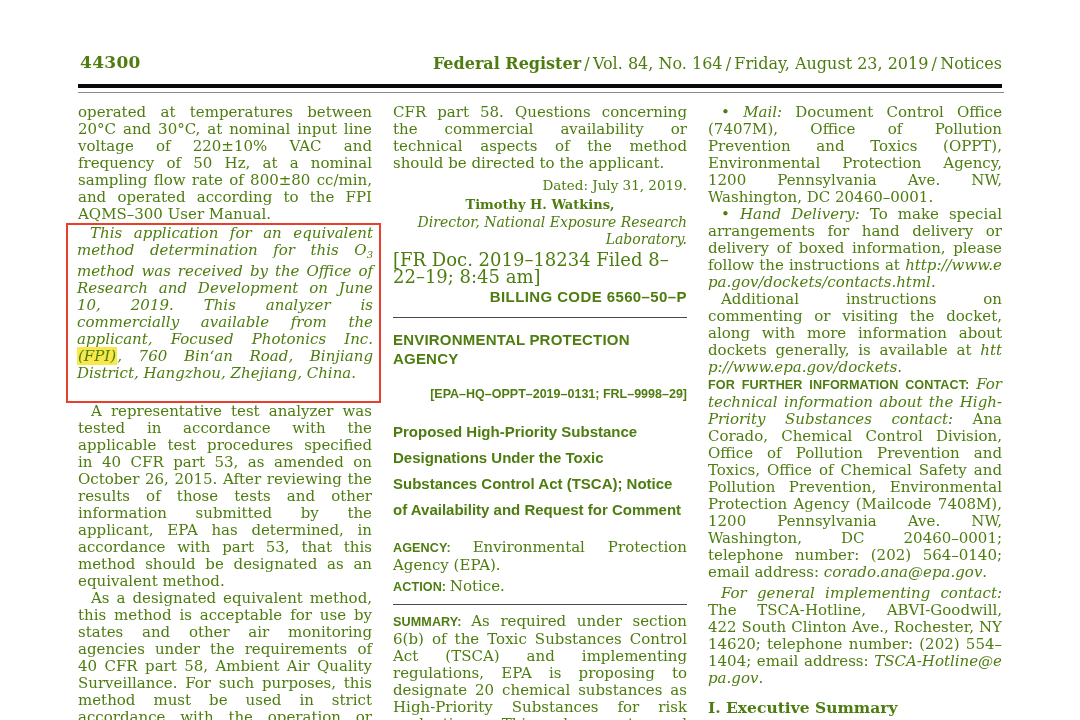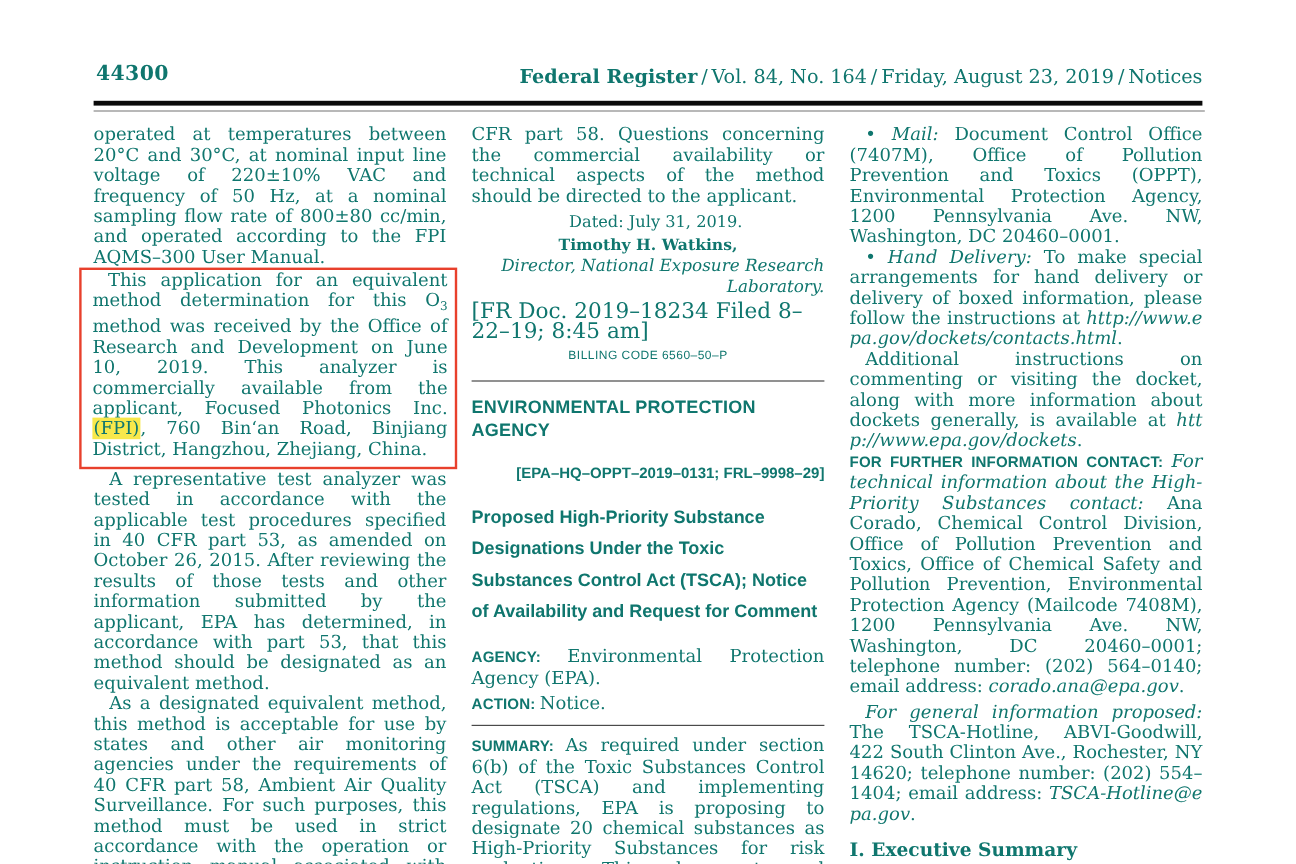--- a/index.html
+++ b/index.html
@@ -1,37 +1,37 @@
 <!DOCTYPE html>
 <html><head>
 <meta charset="utf-8">
 <style>
   html,body{margin:0;padding:0;background:#ffffff;}
   .page{position:relative;width:1080px;height:720px;background:#fff;overflow:hidden;
-        font-family:"DejaVu Serif", serif;color:#0f766e;}
+        font-family:"DejaVu Serif", serif;color:#4d7c0f;}
   
   .header{position:absolute;top:0;left:78px;width:924px;height:84px;}
   .pagenum{position:absolute;left:2px;top:52px;font-weight:bold;font-size:17px;letter-spacing:0.3px;}
   .headtitle{position:absolute;left:0;right:0;top:54px;text-align:right;font-size:16px;white-space:nowrap;}
   .headtitle .jn{font-weight:bold;}
   .rule-thick{position:absolute;top:84px;left:78px;width:924px;height:4px;background:#0a0a0a;}
   .rule-thin{position:absolute;top:92px;left:78px;width:926px;height:1px;background:#8a8a8a;}
   
   .cols{position:absolute;top:104px;left:78px;width:924px;display:flex;gap:21px;}
   .col{width:294px;flex:0 0 294px;}
   
   .blk{font-size:15px;line-height:17px;text-align:justify;}
   .body-indent,.bullet,.dated{text-indent:13px;}
-  .boxed{border:2.5px solid var(--box,#e8402c);margin:0 -9px 0 -12px;padding:0 6px 6px 9px;}
-  .dated{font-size:13.5px;margin:5px 0 2px;text-align:center;}
+  .boxed{border:2.5px solid var(--box,#e8402c);margin:0 -9px 0 -12px;padding:0 6px 19px 9px;font-style:italic;}
+  .dated{font-size:13.5px;margin:5px 0 2px;text-align:right;}
   .sig-name{font-weight:bold;font-size:13px;margin:1px 0 0;text-align:center;}
   .sig-title{font-style:italic;font-size:14px;line-height:16.5px;margin:1px 0 4px;text-align:right;}
   .frdoc{font-size:18px;margin:2px 0 3px;text-align:left;}
-  .billing{font-family:"Liberation Sans", sans-serif;font-weight:normal;font-size:10px;
-           letter-spacing:0.4px;margin:3px 0 0;text-align:center;}
+  .billing{font-family:"Liberation Sans", sans-serif;font-weight:bold;font-size:15px;
+           letter-spacing:0.4px;margin:3px 0 0;text-align:right;}
   .rule{border:0;border-top:1px solid #4a4a4a;margin:12px 0;height:0;}
   .rule.tight{margin:8px 0;}
   .agency-heading{font-family:"Liberation Sans", sans-serif;font-weight:bold;font-size:15px;
                   line-height:19px;letter-spacing:0.2px;margin:4px 0 18px;text-align:left;}
   .docket{font-family:"Liberation Sans", sans-serif;font-weight:bold;font-size:12.5px;
           margin:0 0 16px;text-align:right;}
   .subject{font-family:"Liberation Sans", sans-serif;font-weight:bold;font-size:15px;
            line-height:26px;margin:0 0 16px;text-align:left;}
   .label-para{margin:0 0 4px;}
   .section-heading{font-weight:bold;font-size:15.5px;margin:12px 0 0;text-align:left;}
@@ -76,17 +76,17 @@
         <div class="blk label-para"><span class="lbl">AGENCY: </span><span>Environmental Protection Agency (EPA).</span></div>
         <div class="blk label-para"><span class="lbl">ACTION: </span><span>Notice.</span></div>
         <div class="rule tight"></div>
         <div class="blk label-para"><span class="lbl">SUMMARY: </span><span>As required under section 6(b) of the Toxic Substances Control Act (TSCA) and implementing regulations, EPA is proposing to designate 20 chemical substances as High-Priority Substances for risk evaluation. This document and supporting docket materials identify the proposed</span></div>
       </div>
     <div class="col">
         <div class="blk bullet"><span>• </span><span class="it">Mail: </span><span>Document Control Office (7407M), Office of Pollution Prevention and Toxics (OPPT), Environmental Protection Agency, 1200 Pennsylvania Ave. NW, Washington, DC 20460–0001.</span></div>
         <div class="blk bullet"><span>• </span><span class="it">Hand Delivery: </span><span>To make special arrangements for hand delivery or delivery of boxed information, please follow the instructions at </span><span class="it url">http://www.epa.gov/dockets/contacts.html</span><span>.</span></div>
         <div class="blk body-indent"><span>Additional instructions on commenting or visiting the docket, along with more information about dockets generally, is available at </span><span class="it url">http://www.epa.gov/dockets</span><span>.</span></div>
         <div class="blk label-para"><span class="lbl">FOR FURTHER INFORMATION CONTACT: </span><span class="it">For technical information about the High-Priority Substances contact: </span><span>Ana Corado, Chemical Control Division, Office of Pollution Prevention and Toxics, Office of Chemical Safety and Pollution Prevention, Environmental Protection Agency (Mailcode 7408M), 1200 Pennsylvania Ave. NW, Washington, DC 20460–0001; telephone number: (202) 564–0140; email address: </span><span class="it url">corado.ana@epa.gov</span><span>.</span></div>
-        <div class="blk body-indent"><span class="it">For general information proposed: </span><span>The TSCA-Hotline, ABVI-Goodwill, 422 South Clinton Ave., Rochester, NY 14620; telephone number: (202) 554–1404; email address: </span><span class="it url">TSCA-Hotline@epa.gov</span><span>.</span></div>
+        <div class="blk body-indent"><span class="it">For general implementing contact: </span><span>The TSCA-Hotline, ABVI-Goodwill, 422 South Clinton Ave., Rochester, NY 14620; telephone number: (202) 554–1404; email address: </span><span class="it url">TSCA-Hotline@epa.gov</span><span>.</span></div>
         <div class="blk section-heading"><span>I. Executive Summary</span></div>
       </div>
   </div>
 </div>
 
 </body></html>

